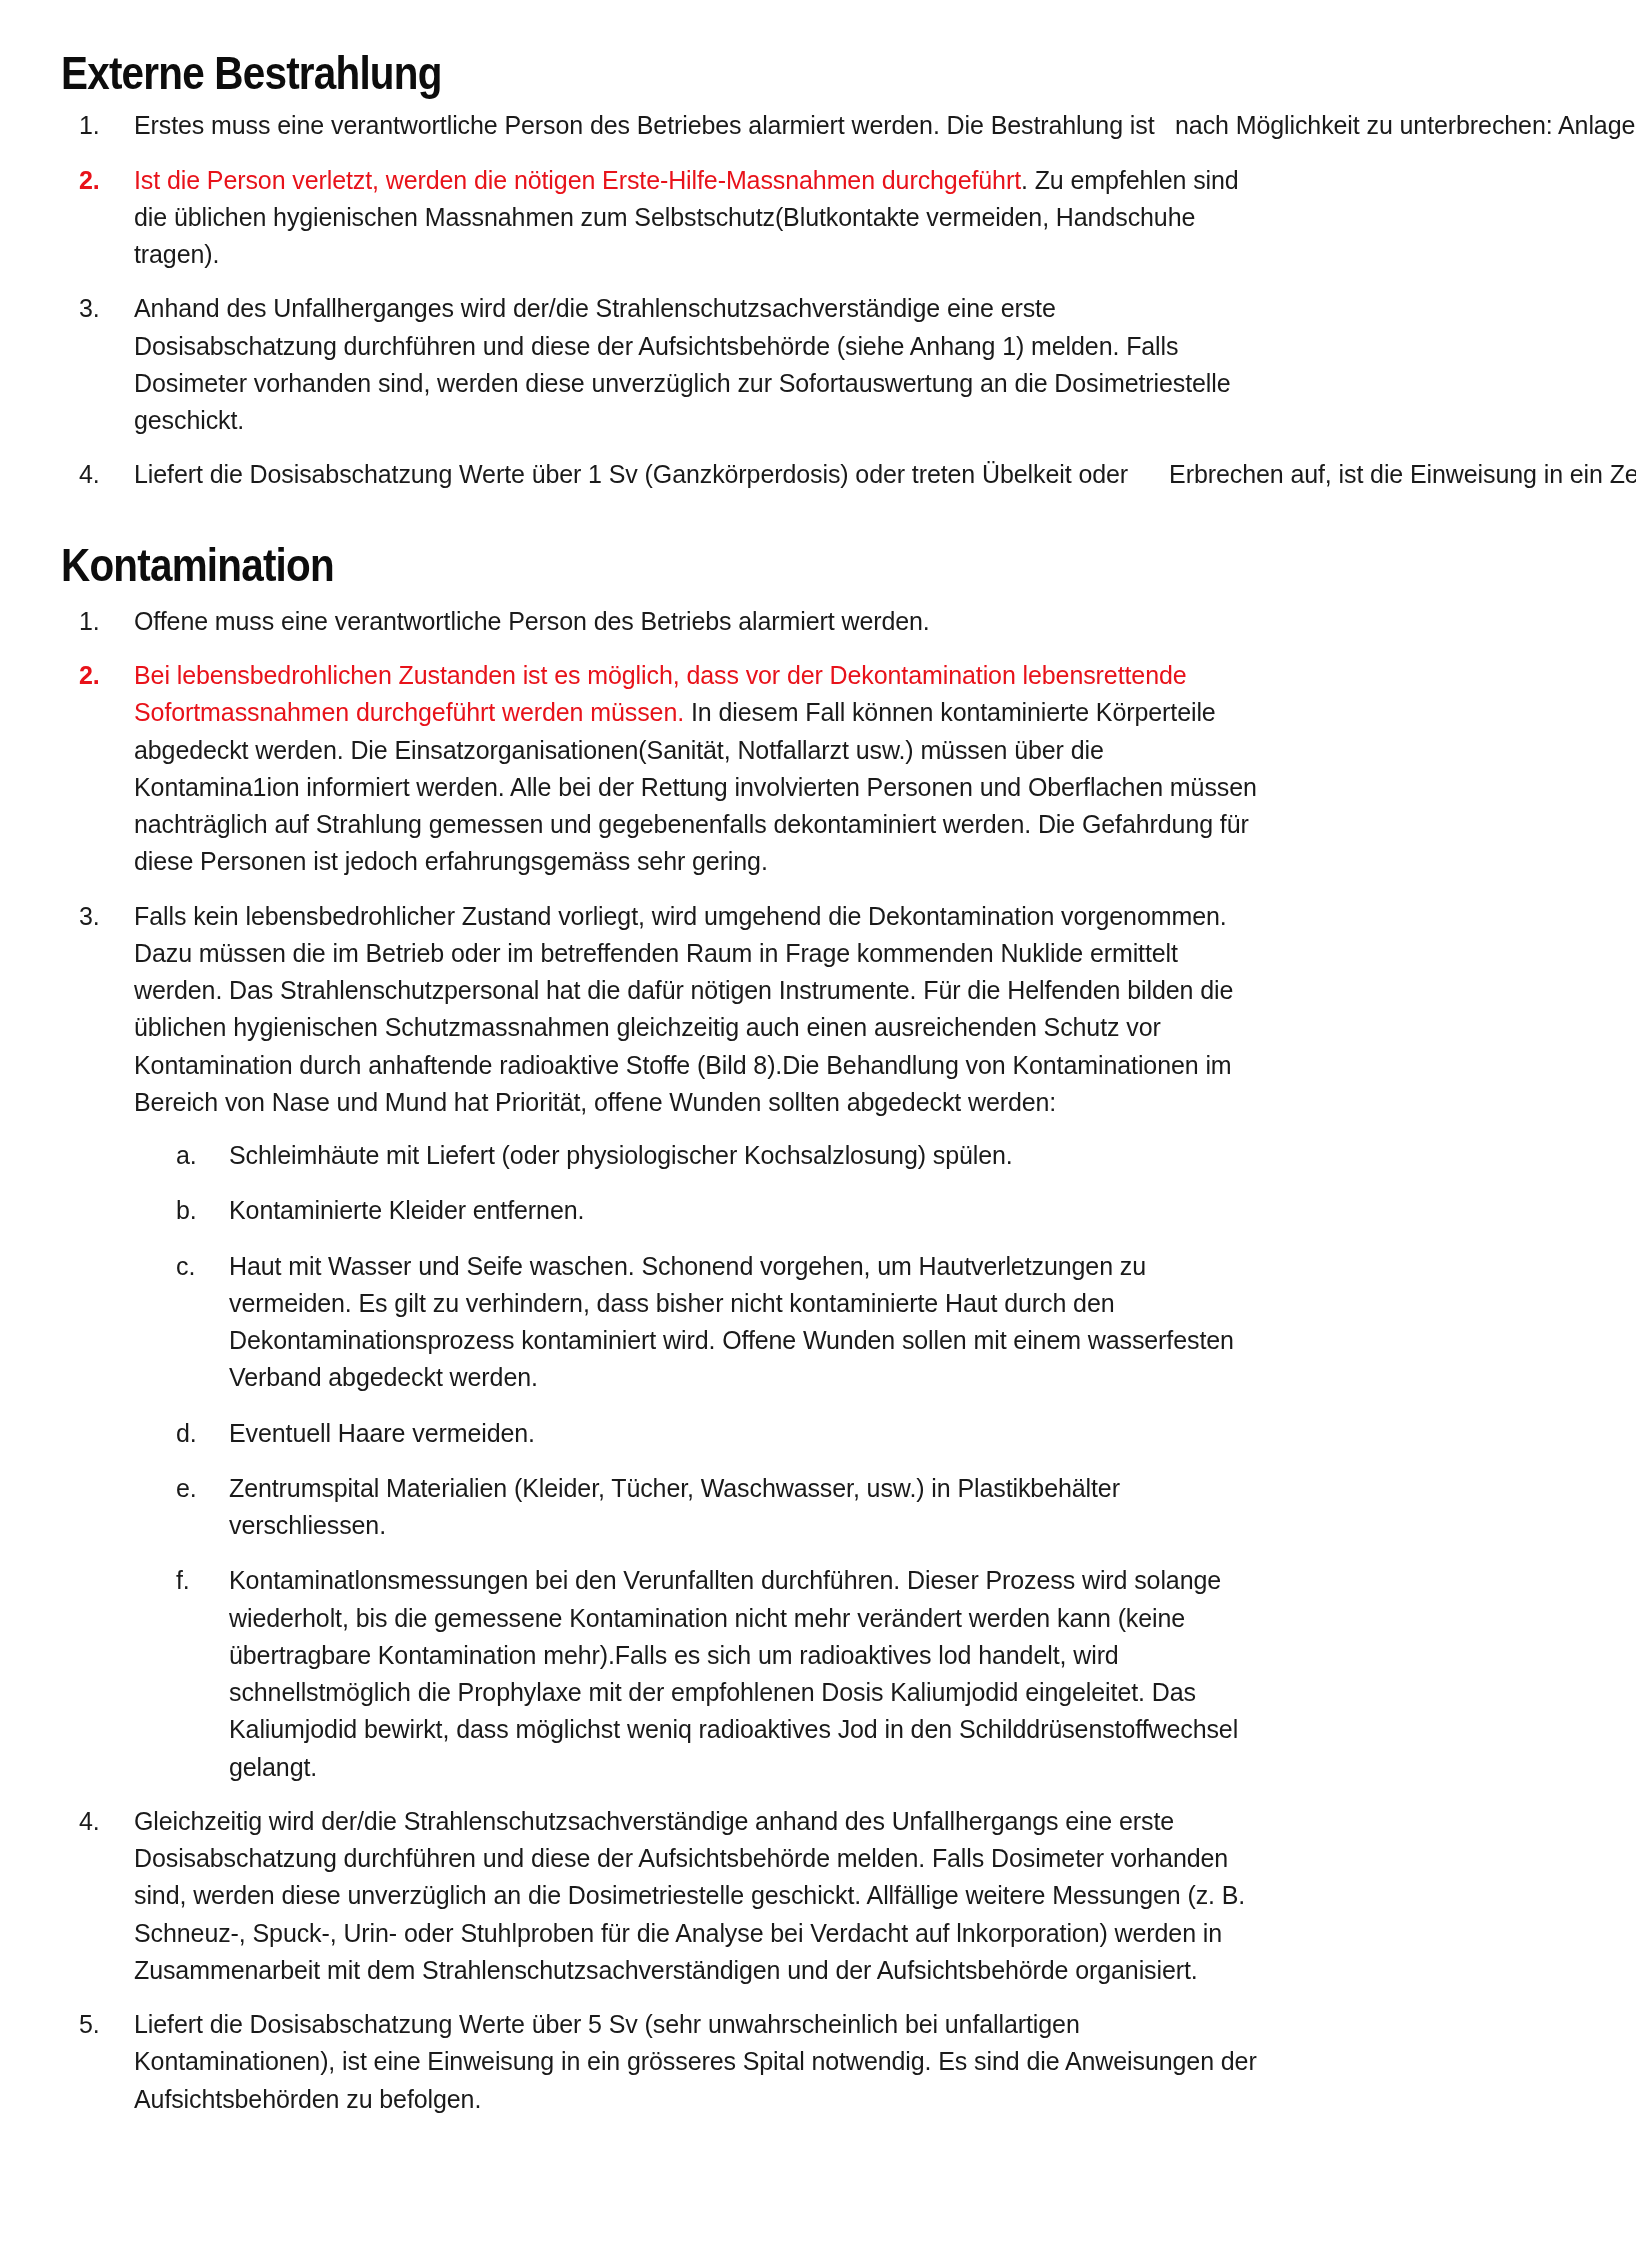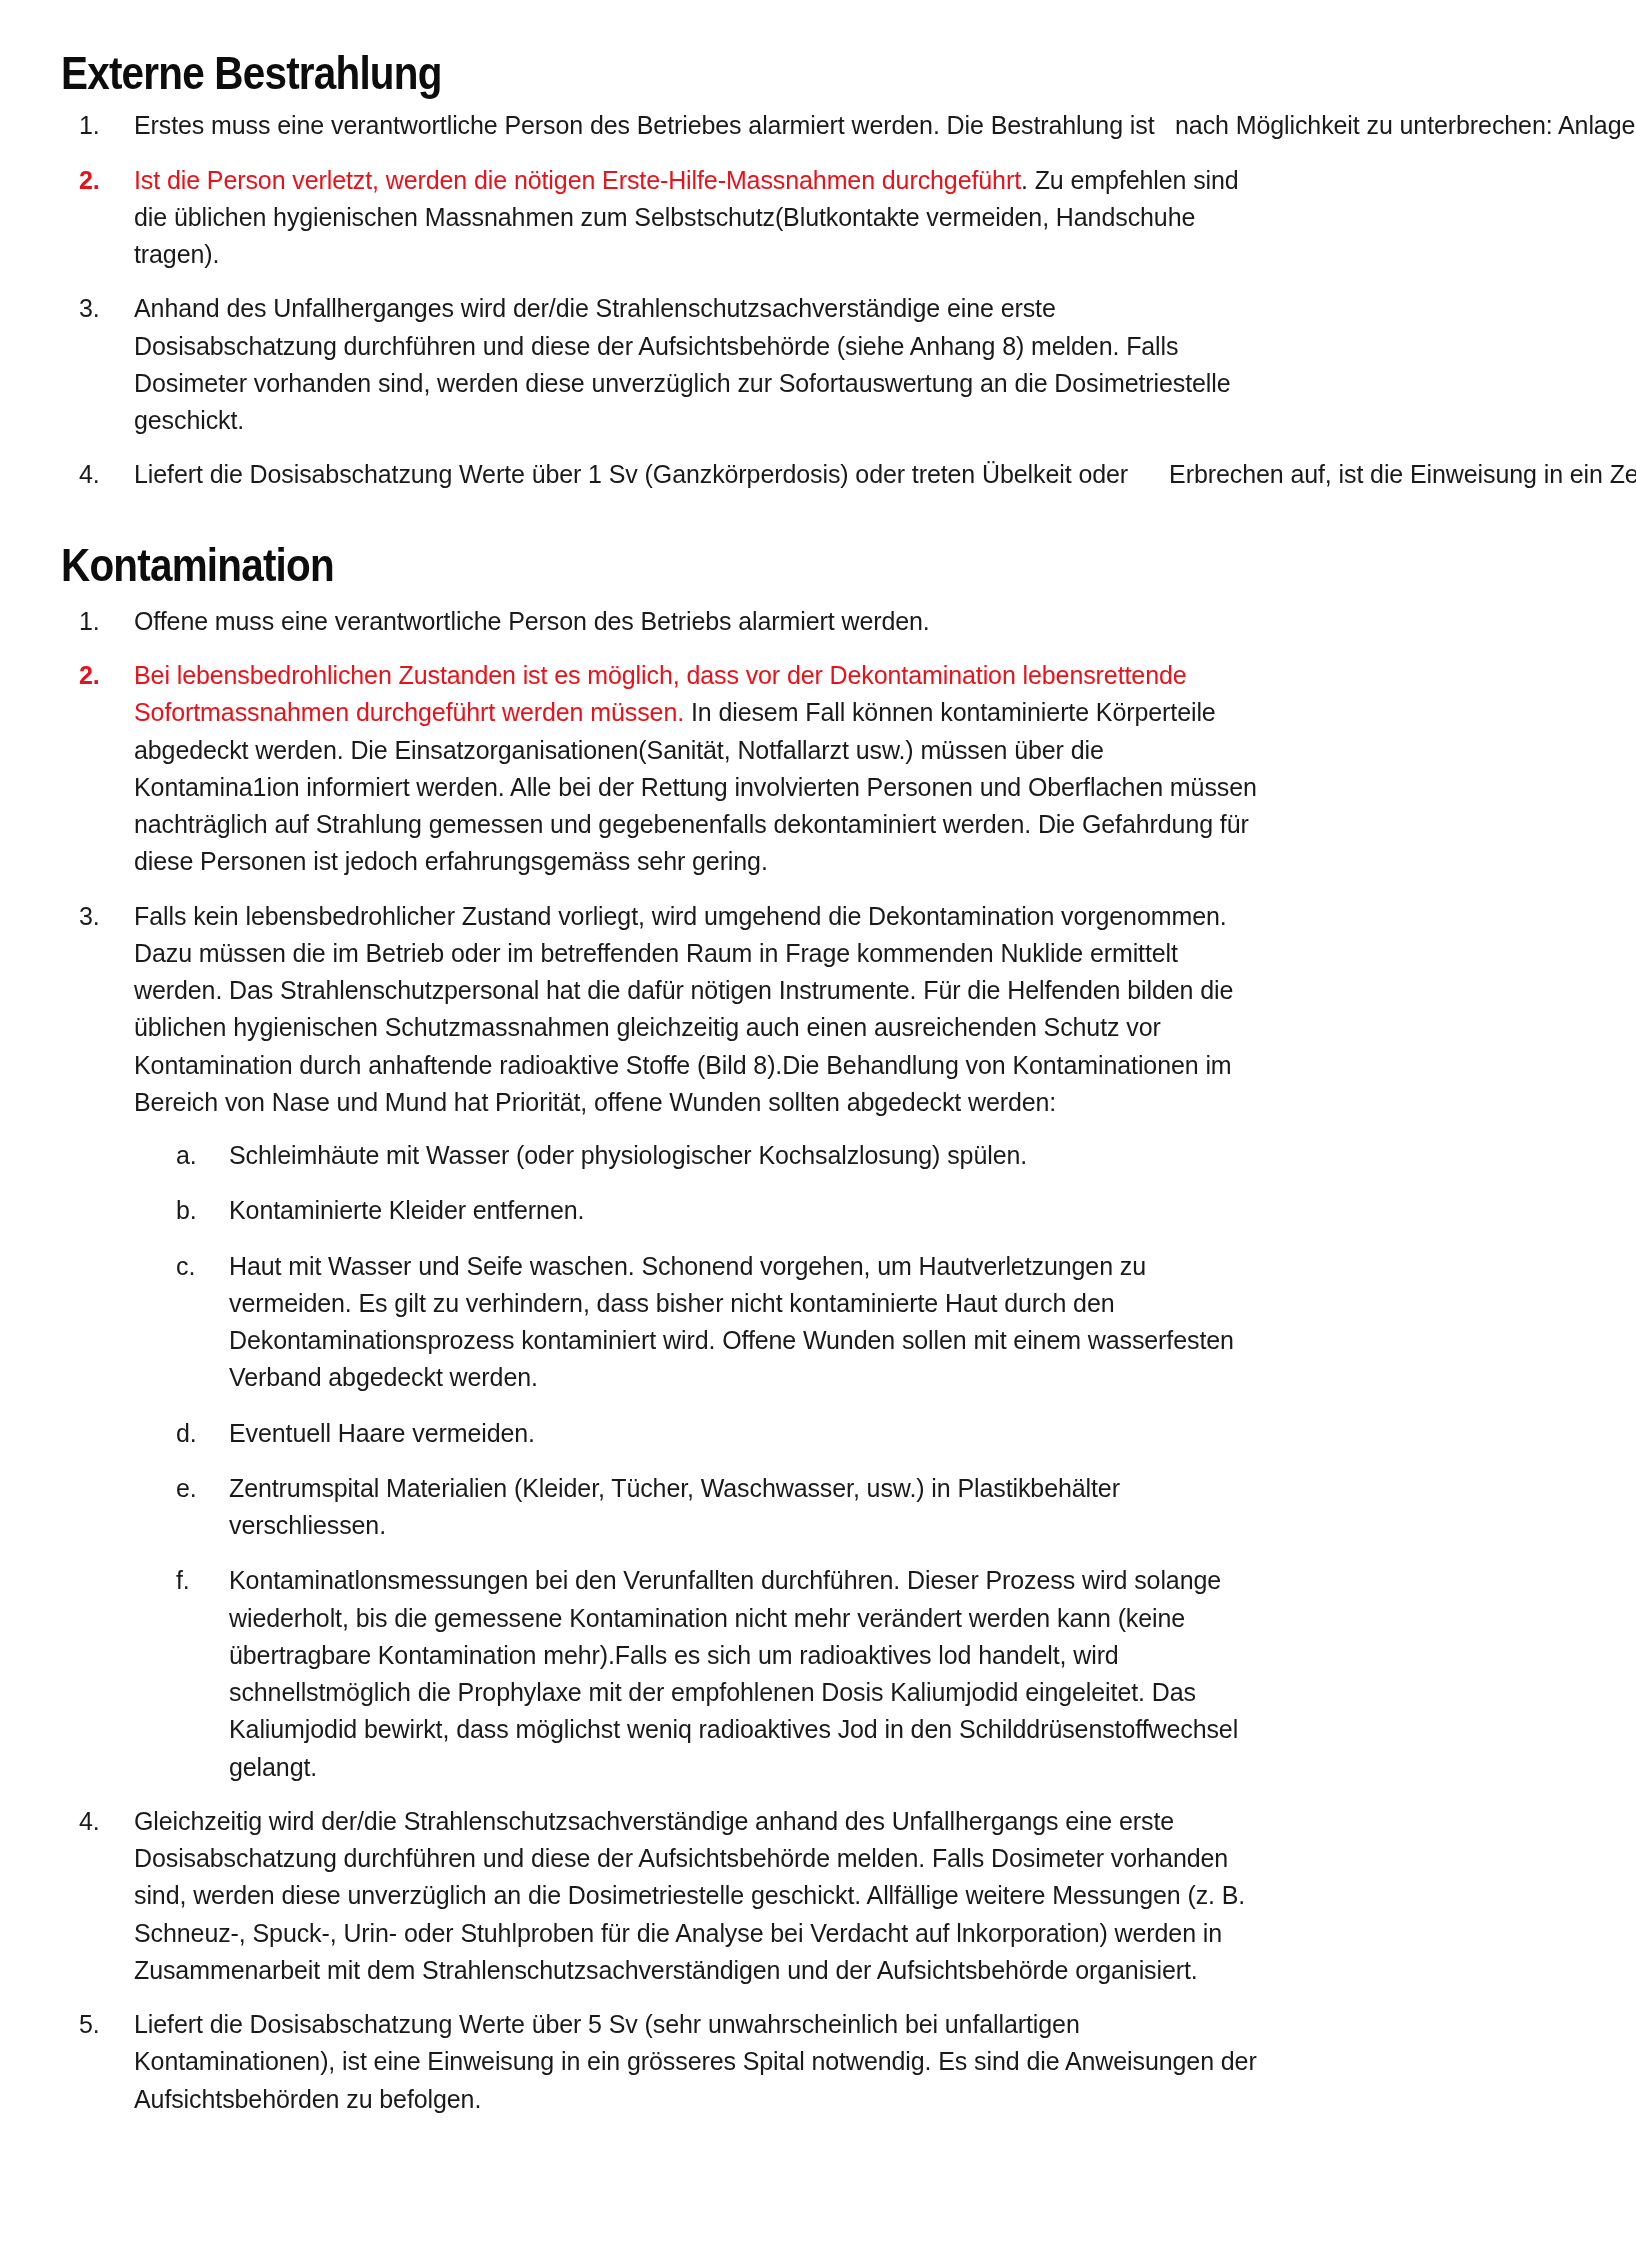--- a/index.html
+++ b/index.html
@@ -130,21 +130,21 @@
         <span class="body-text"><span class="gap-sm">Erstes muss eine verantwortliche Person des Betriebes alarmiert werden. Die Bestrahlung ist   nach Möglichkeit zu unterbrechen: Anlage ausschalten, Strahlenquelle abschirmen oder Betroffene aus dem Strahlenfeld entfernen.</span></span>
       </li>
 
       <li class="red-item">
         <span class="marker">2.</span>
         <span class="body-text"><span class="emph-red">Ist die Person verletzt, werden die nötigen Erste-Hilfe-Massnahmen durchgeführt</span><span>. Zu empfehlen sind die üblichen hygienischen Massnahmen zum Selbstschutz(Blutkontakte vermeiden, Handschuhe tragen).</span></span>
       </li>
 
       <li>
         <span class="marker">3.</span>
-        <span class="body-text">Anhand des Unfallherganges wird der/die Strahlenschutzsachverständige eine erste Dosisabschatzung durchführen und diese der Aufsichtsbehörde (siehe Anhang 8) melden. Falls Dosimeter vorhanden sind, werden diese unverzüglich zur Sofortauswertung an die Dosimetriestelle geschickt.</span>
+        <span class="body-text">Anhand des Unfallherganges wird der/die Strahlenschutzsachverständige eine erste Dosisabschatzung durchführen und diese der Aufsichtsbehörde (siehe Anhang 1) melden. Falls Dosimeter vorhanden sind, werden diese unverzüglich zur Sofortauswertung an die Dosimetriestelle geschickt.</span>
       </li>
 
       <li>
         <span class="marker">4.</span>
         <span class="body-text gap-lg">Liefert die Dosisabschatzung Werte über 1 Sv (Ganzkörperdosis) oder treten Übelkeit oder      Erbrechen auf, ist die Einweisung in ein Zentrumspital (Spital mit nuklearmedizinischer und hämatologischer Abteilung) notwendig. Anschliessend sind die Anweisungen der Aufsichtsbehörde zu befolgen.</span>
       </li>
 
     </ol>
   </div>
 
@@ -165,21 +165,21 @@
 
       <li>
         <span class="marker">3.</span>
         <span class="body-text">Falls kein lebensbedrohlicher Zustand vorliegt, wird umgehend die Dekontamination vorgenommen. Dazu müssen die im Betrieb oder im betreffenden Raum in Frage kommenden Nuklide ermittelt werden. Das Strahlenschutzpersonal hat die dafür nötigen Instrumente. Für die Helfenden bilden die üblichen hygienischen Schutzmassnahmen gleichzeitig auch einen ausreichenden Schutz vor Kontamination durch anhaftende radioaktive Stoffe (Bild 8).Die Behandlung von Kontaminationen im Bereich von Nase und Mund hat Priorität, offene Wunden sollten abgedeckt werden:</span>
 
         <div class="sub-wrap">
           <ol class="lvl2">
 
             <li>
               <span class="marker">a.</span>
-              <span class="body-text">Schleimhäute mit Wasser (oder physiologischer Kochsalzlosung) spülen.</span>
+              <span class="body-text">Schleimhäute mit Liefert (oder physiologischer Kochsalzlosung) spülen.</span>
             </li>
 
             <li>
               <span class="marker">b.</span>
               <span class="body-text">Kontaminierte Kleider entfernen.</span>
             </li>
 
             <li>
               <span class="marker">c.</span>
               <span class="body-text">Haut mit Wasser und Seife waschen. Schonend vorgehen, um Hautverletzungen zu vermeiden. Es gilt zu verhindern, dass bisher nicht kontaminierte Haut durch den Dekontaminationsprozess kontaminiert wird. Offene Wunden sollen mit einem wasserfesten Verband abgedeckt werden.</span>

